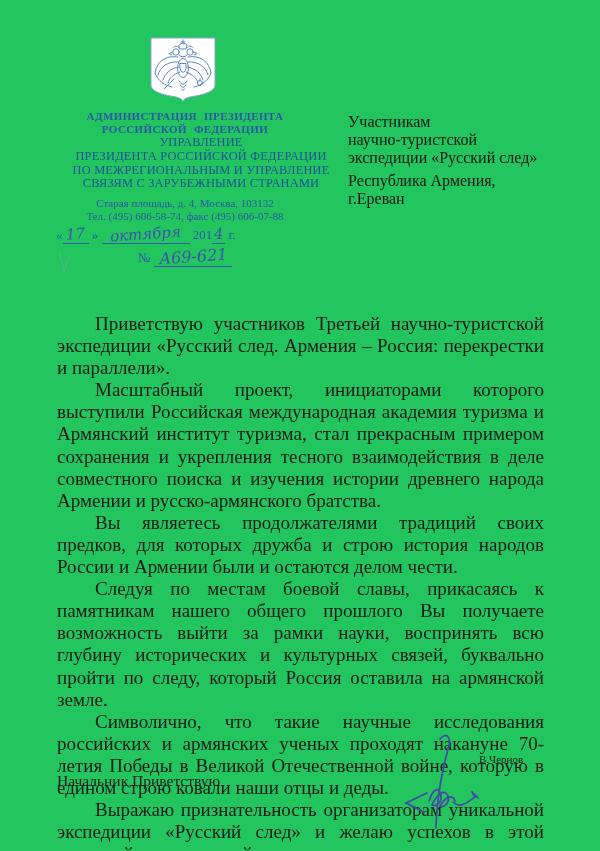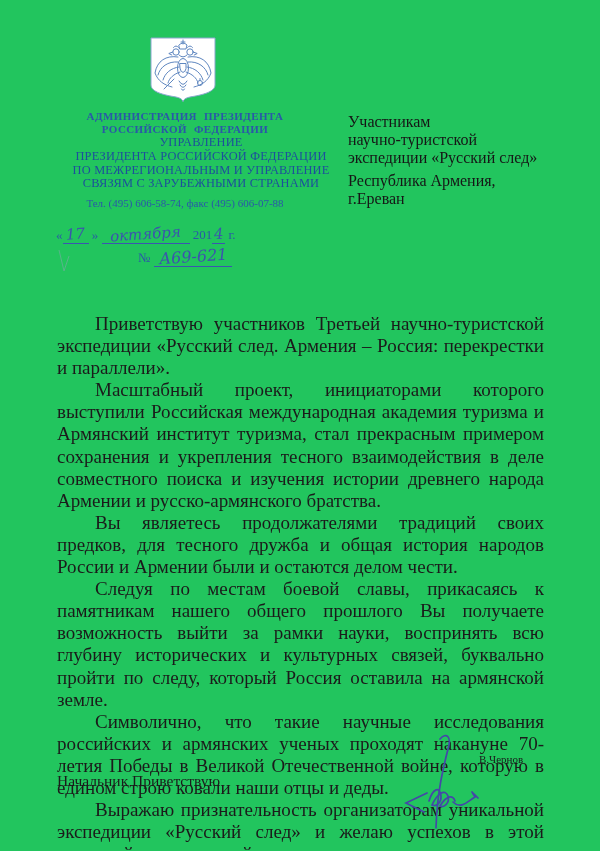--- a/index.html
+++ b/index.html
@@ -79,20 +79,21 @@
     <div>АДМИНИСТРАЦИЯ  ПРЕЗИДЕНТА</div>
     <div>РОССИЙСКОЙ  ФЕДЕРАЦИИ</div>
   </div>
   <div class="dept-block">
     <div>УПРАВЛЕНИЕ</div>
     <div>ПРЕЗИДЕНТА РОССИЙСКОЙ ФЕДЕРАЦИИ</div>
     <div>ПО МЕЖРЕГИОНАЛЬНЫМ И УПРАВЛЕНИЕ</div>
     <div>СВЯЗЯМ С ЗАРУБЕЖНЫМИ СТРАНАМИ</div>
   </div>
   <div class="addr-block">
+    <div>Старая площадь, д. 4, Москва, 103132</div>
     <div>Тел. (495) 606-58-74, факс (495) 606-07-88</div>
   </div>
 
   <div class="date-line">
     <span>«</span><span class="blank w-day"><i class="hand">17</i></span>
     <span>»</span>
     <span class="blank w-month"><i class="hand">октября</i></span>
     <span>201</span><span class="blank w-year"><i class="hand">4</i></span>
     <span>г.</span>
   </div>
@@ -114,21 +115,21 @@
     <div>экспедиции «Русский след»</div>
     <div class="loc">
       <div>Республика Армения,</div>
       <div>г.Ереван</div>
     </div>
   </div>
 
   <div class="body">
     <p>Приветствую участников Третьей научно-туристской экспедиции «Русский след. Армения – Россия: перекрестки и параллели».</p>
     <p>Масштабный проект, инициаторами которого выступили Российская международная академия туризма и Армянский институт туризма, стал прекрасным примером сохранения и укрепления тесного взаимодействия в деле совместного поиска и изучения истории древнего народа Армении и русско-армянского братства.</p>
-    <p>Вы являетесь продолжателями традиций своих предков, для тесного дружба и общая история народов России и Армении были и остаются делом чести.</p>
+    <p>Вы являетесь продолжателями традиций своих предков, для которых дружба и строю история народов России и Армении были и остаются делом чести.</p>
     <p>Следуя по местам боевой славы, прикасаясь к памятникам нашего общего прошлого Вы получаете возможность выйти за рамки науки, воспринять всю глубину исторических и культурных связей, буквально пройти по следу, который Россия оставила на армянской земле.</p>
     <p>Символично, что такие научные исследования российских и армянских ученых проходят накануне 70-летия Победы в Великой Отечественной войне, которую в едином строю ковали наши отцы и деды.</p>
     <p>Выражаю признательность организаторам уникальной экспедиции «Русский след» и желаю успехов в этой значимой гуманитарной миссии.</p>
   </div>
 
   <div class="sign-title">Начальник Приветствую</div>
 
   <div class="sign-scrawl">
     <svg width="92" height="102" viewBox="0 0 92 102">
       <g fill="none" stroke="#4547a8" stroke-width="1.7" stroke-linecap="round">

